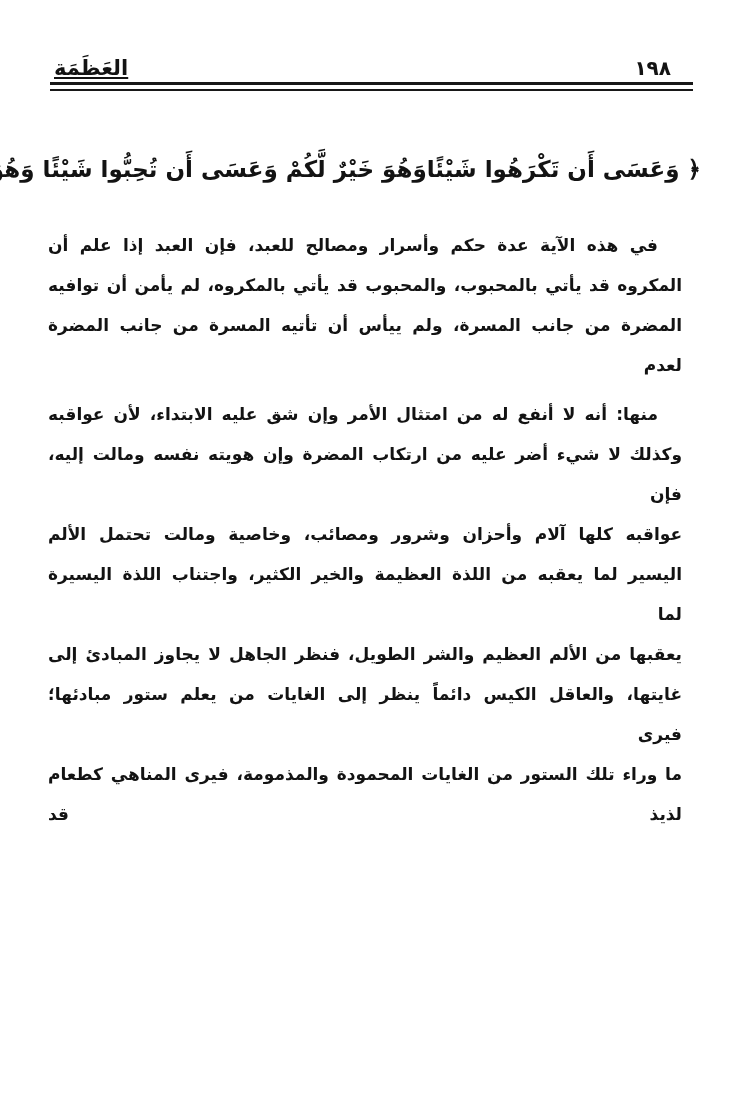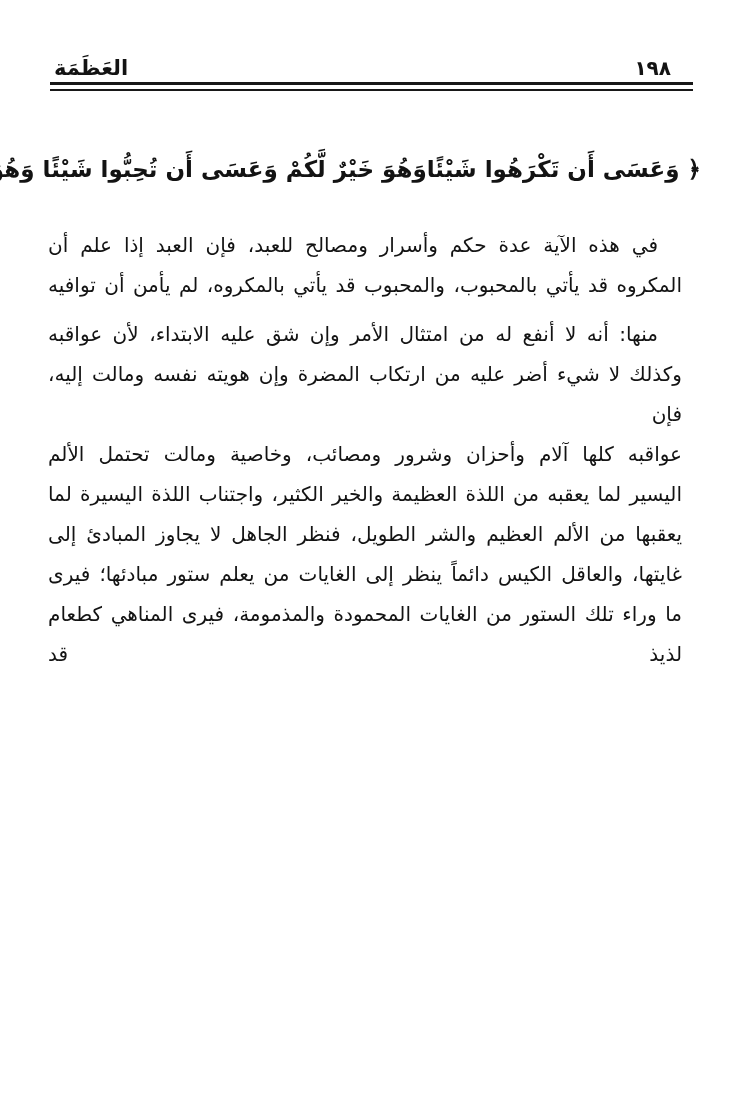--- a/index.html
+++ b/index.html
@@ -25,20 +25,21 @@
     padding: 56px 58px 0 54px;
   }
   .page-number {
     font-size: 20px;
     font-weight: bold;
     letter-spacing: 1px;
   }
   .book-title {
     font-size: 21px;
     font-weight: bold;
+    text-decoration: underline;
   }
   .header-rule {
     margin: 2px 36px 0 50px;
     height: 4px;
     border-top: 3px solid #181818;
     border-bottom: 2px solid #181818;
   }
   
   .verse {
     margin: 50px 28px 0 28px;
@@ -52,22 +53,22 @@
   }
   
   .body-text {
     margin-top: 28px;
     padding: 0 47px 0 48px;
   }
   .para + .para {
     margin-top: 9px;
   }
   .bline {
-    font-size: 20px;
-    font-weight: normal;
+    font-size: 17px;
+    font-weight: bold;
     line-height: 40px;
     text-align: justify;
     text-align-last: justify;
     word-spacing: 1.5px;
   }
   .bline.first {
     padding-right: 24px;
   }
 </style>
 </head>
@@ -83,20 +84,21 @@
   <div class="header-rule"></div>
 
   <div class="verse" id="verse">
       <div class="vline">﴿ وَعَسَى أَن تَكْرَهُوا شَيْئًاوَهُوَ خَيْرٌ لَّكُمْ وَعَسَى أَن تُحِبُّوا شَيْئًا وَهُوَ</div>
     </div>
 
   <div class="body-text" id="body-text">
       <div class="para">
         <div class="bline first">في هذه الآية عدة حكم وأسرار ومصالح للعبد، فإن العبد إذا علم أن</div>
         <div class="bline">المكروه قد يأتي بالمحبوب، والمحبوب قد يأتي بالمكروه، لم يأمن أن توافيه</div>
+        <div class="bline">المضرة من جانب المسرة، ولم ييأس أن تأتيه المسرة من جانب المضرة لعدم</div>
       </div>
       <div class="para">
         <div class="bline first">منها: أنه لا أنفع له من امتثال الأمر وإن شق عليه الابتداء، لأن عواقبه</div>
         <div class="bline">وكذلك لا شيء أضر عليه من ارتكاب المضرة وإن هويته نفسه ومالت إليه، فإن</div>
         <div class="bline">عواقبه كلها آلام وأحزان وشرور ومصائب، وخاصية ومالت تحتمل الألم</div>
         <div class="bline">اليسير لما يعقبه من اللذة العظيمة والخير الكثير، واجتناب اللذة اليسيرة لما</div>
         <div class="bline">يعقبها من الألم العظيم والشر الطويل، فنظر الجاهل لا يجاوز المبادئ إلى</div>
         <div class="bline">غايتها، والعاقل الكيس دائماً ينظر إلى الغايات من يعلم ستور مبادئها؛ فيرى</div>
         <div class="bline">ما وراء تلك الستور من الغايات المحمودة والمذمومة، فيرى المناهي كطعام لذيذ قد</div>
       </div>

